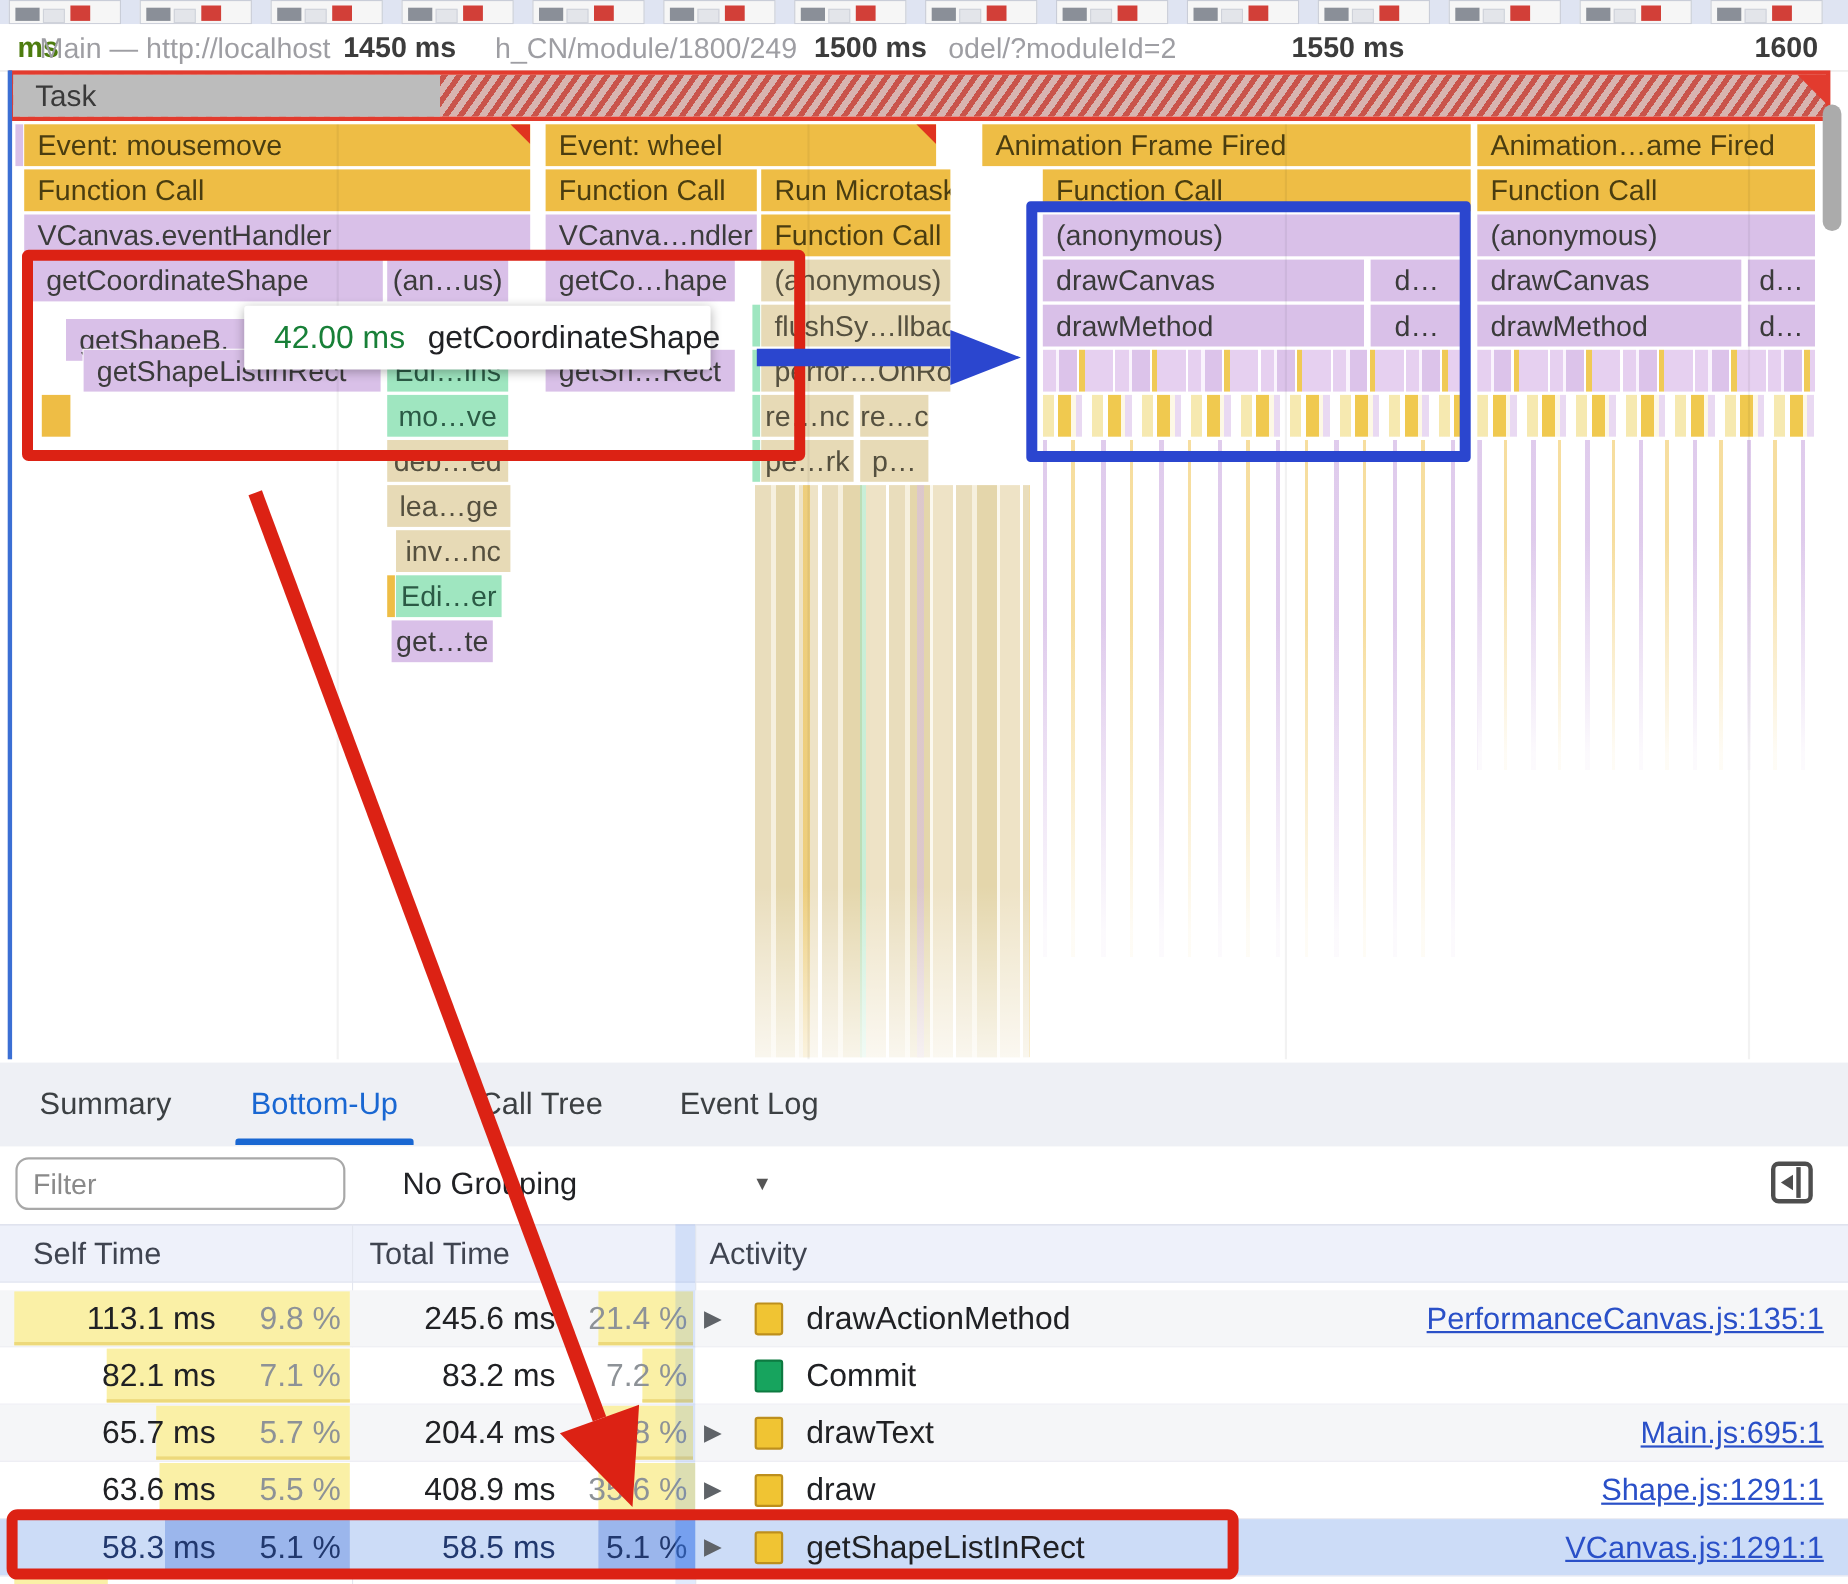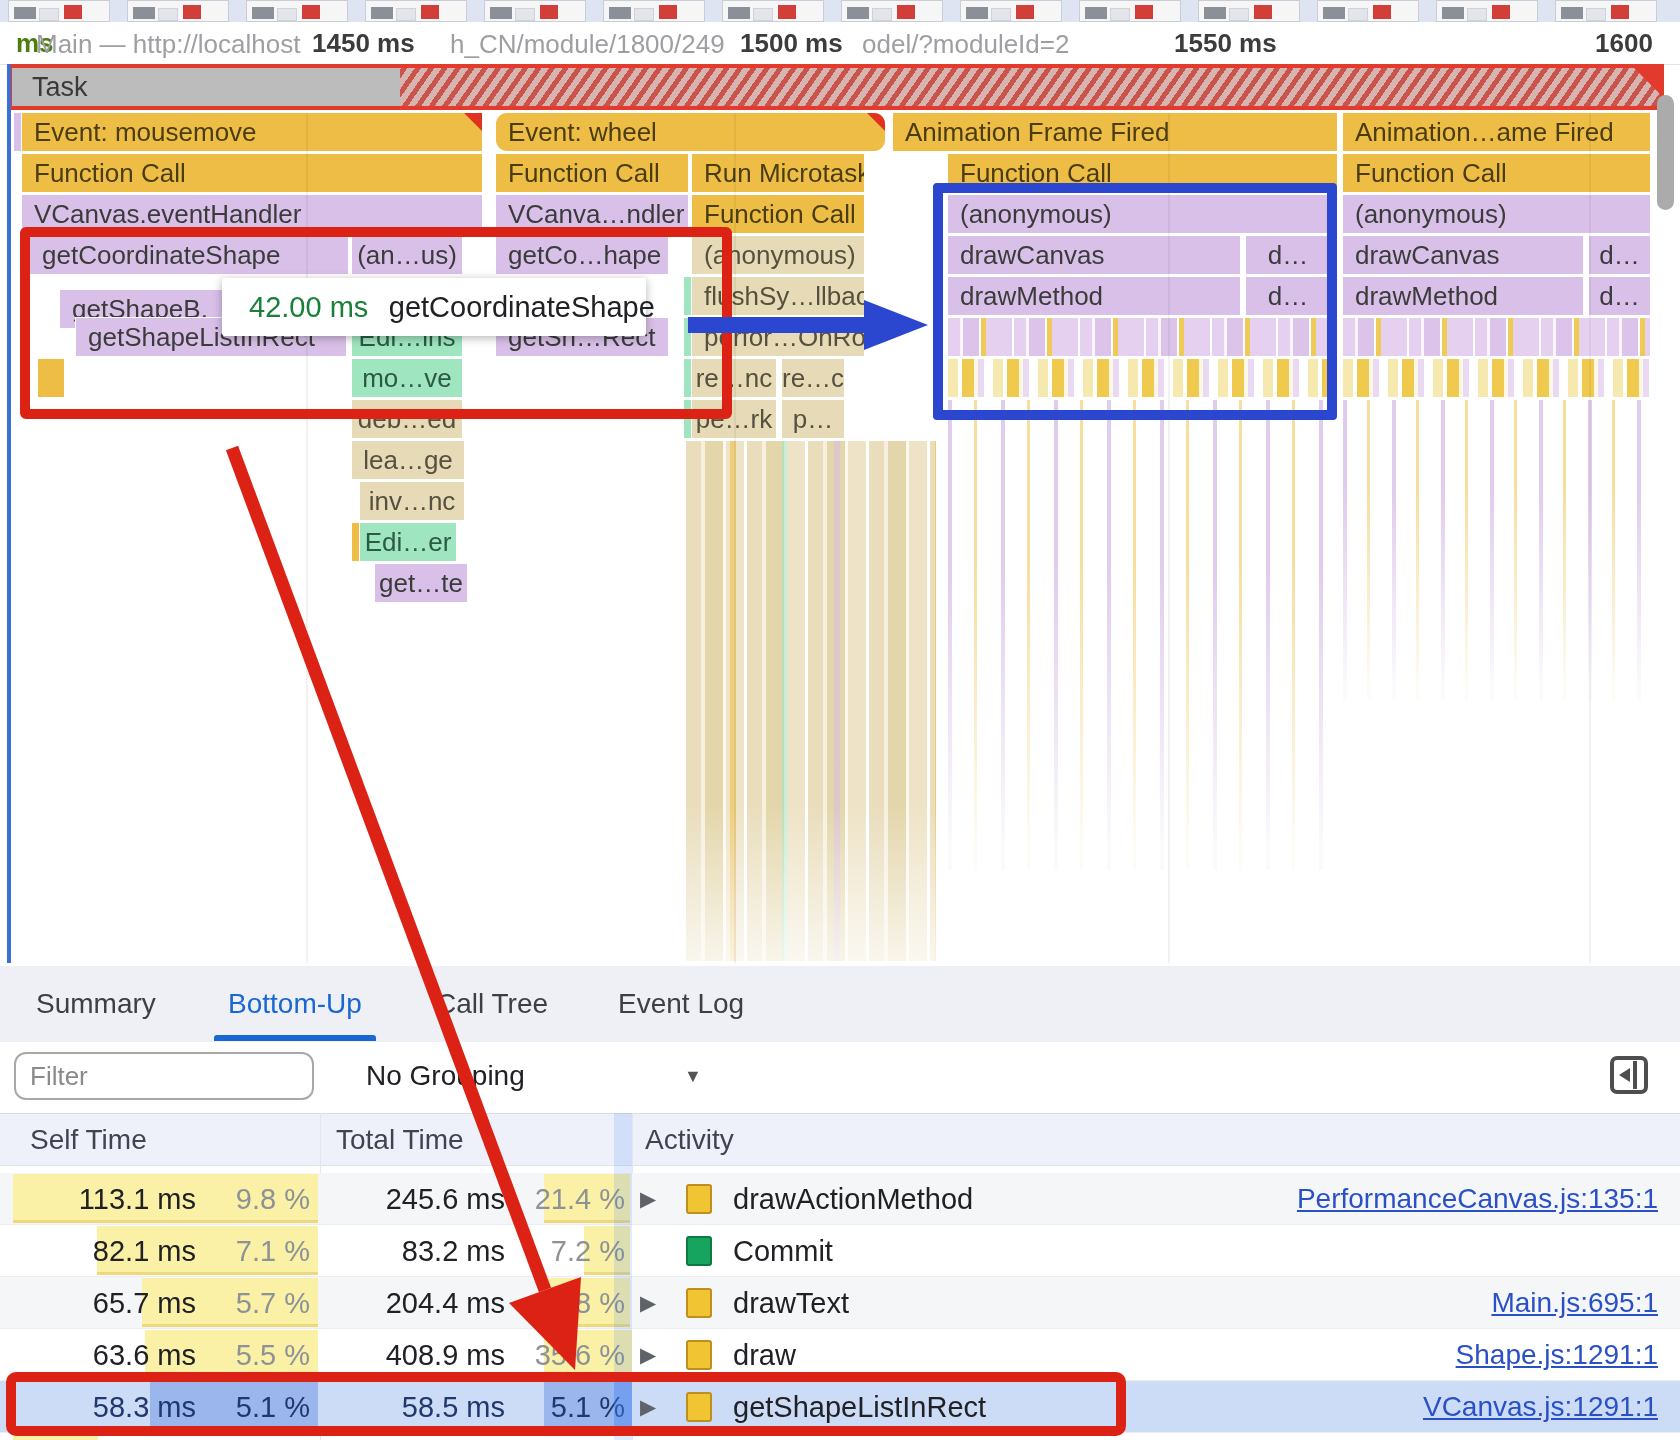--- a/index.html
+++ b/index.html
@@ -230,21 +230,21 @@
     <div class="tex" id="tex-c3c"></div>
     <div class="tex" id="tex-c4a"></div>
     <div class="tex" id="tex-c4b"></div>
     <div class="tex" id="tex-c4c"></div>
   <div class="gridline" style="left: 306px;"></div>
       <div class="gridline" style="left: 734px;"></div>
       <div class="gridline" style="left: 1168px;"></div>
       <div class="gridline" style="left: 1589px;"></div>
       <div class="block pu" style="left: 14px; top: 113px; width: 7px;"></div>
       <div class="block ev" style="left: 22px; top: 113px; width: 460px;">Event: mousemove<span class="notch"></span></div>
-      <div class="block ev" style="left: 496px; top: 113px; width: 389px; border-radius: 11px;">Event: wheel<span class="notch"></span></div>
+      <div class="block ev" style="left: 496px; top: 113px; width: 355px;">Event: wheel<span class="notch"></span></div>
       <div class="block ev" style="left: 893px; top: 113px; width: 444px;">Animation Frame Fired</div>
       <div class="block ev" style="left: 1343px; top: 113px; width: 307px;">Animation…ame Fired</div>
       <div class="block ev" style="left: 22px; top: 154px; width: 460px;">Function Call</div>
       <div class="block ev" style="left: 496px; top: 154px; width: 192px;">Function Call</div>
       <div class="block ev" style="left: 692px; top: 154px; width: 172px;">Run Microtasks</div>
       <div class="block ev" style="left: 948px; top: 154px; width: 389px;">Function Call</div>
       <div class="block ev" style="left: 1343px; top: 154px; width: 307px;">Function Call</div>
       <div class="block pu" style="left: 22px; top: 195px; width: 460px;">VCanvas.eventHandler</div>
       <div class="block pu" style="left: 496px; top: 195px; width: 192px;">VCanva…ndler</div>
       <div class="block ev" style="left: 692px; top: 195px; width: 172px;">Function Call</div>
@@ -276,21 +276,21 @@
       <div class="block tan center" style="left: 692px; top: 359px; width: 84px;">re…nc</div>
       <div class="block tan center" style="left: 782px; top: 359px; width: 62px;">re…c</div>
       <div class="block tan center" style="left: 352px; top: 400px; width: 110px;">deb…ed</div>
       <div class="block grn" style="left: 684px; top: 400px; width: 7px;"></div>
       <div class="block tan center" style="left: 692px; top: 400px; width: 84px;">pe…rk</div>
       <div class="block tan center" style="left: 782px; top: 400px; width: 62px;">p…</div>
       <div class="block tan center" style="left: 352px; top: 441px; width: 112px;">lea…ge</div>
       <div class="block tan center" style="left: 360px; top: 482px; width: 104px;">inv…nc</div>
       <div class="block ev" style="left: 352px; top: 523px; width: 7px;"></div>
       <div class="block grn center" style="left: 360px; top: 523px; width: 96px;">Edi…er</div>
-      <div class="block pu center" style="left: 375px; top: 564px; width: 92px;">get…te</div>
+      <div class="block pu center" style="left: 356px; top: 564px; width: 92px;">get…te</div>
     </div>
 
   <div id="vscroll"></div>
 
   <div id="ann-red-flame"></div>
   <div id="ann-blue-flame"></div>
 
   <div id="tooltip">
     <span class="tt-time">42.00 ms</span>
     <span class="tt-name">getCoordinateShape</span>

